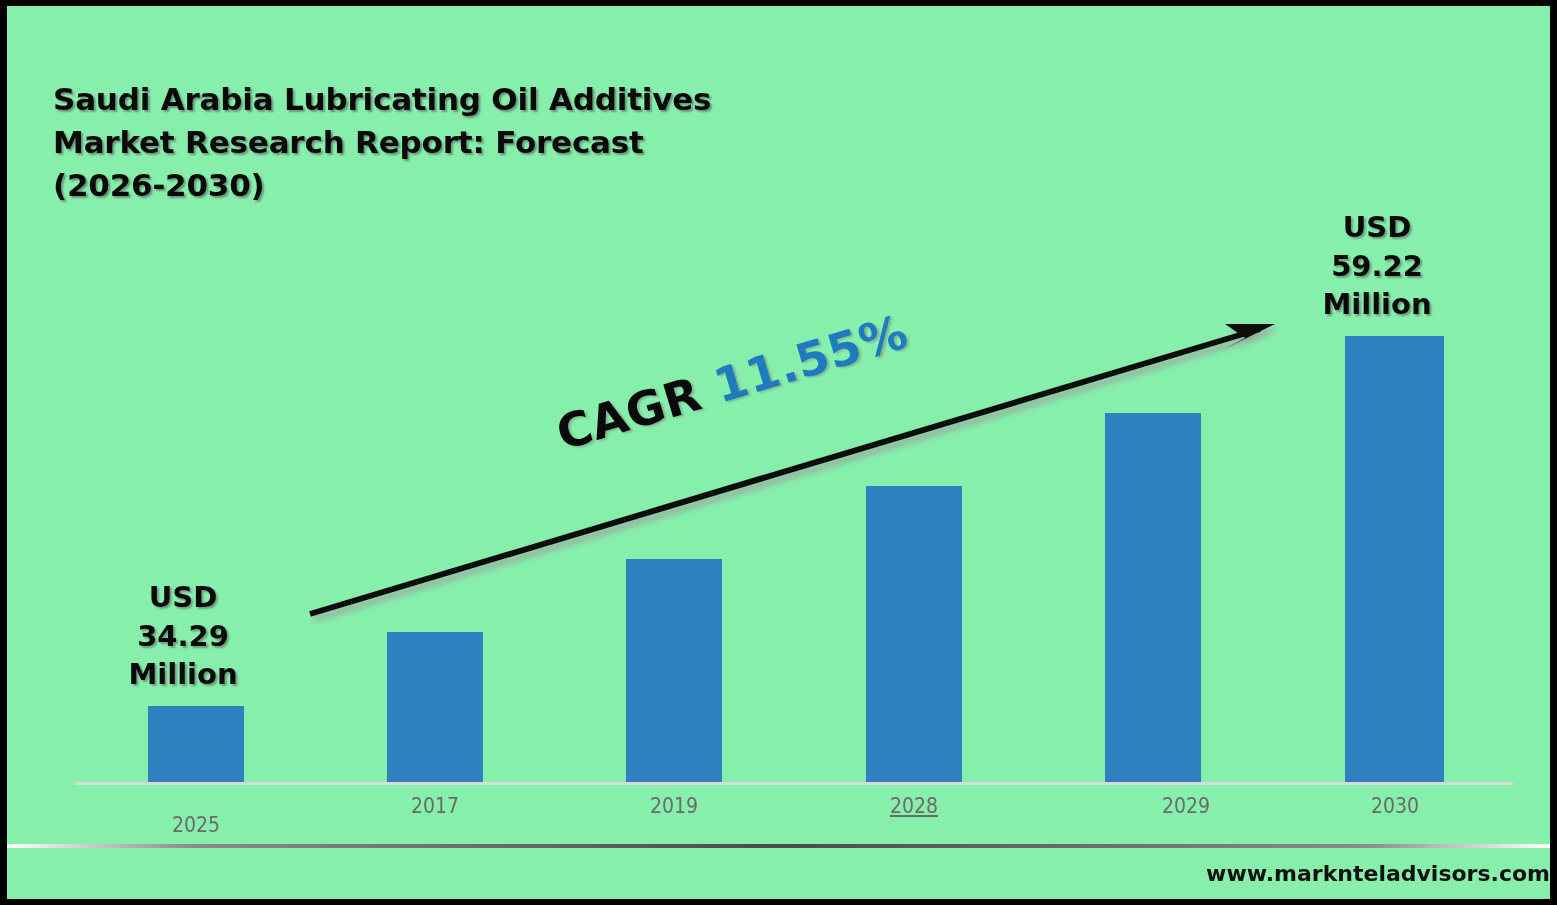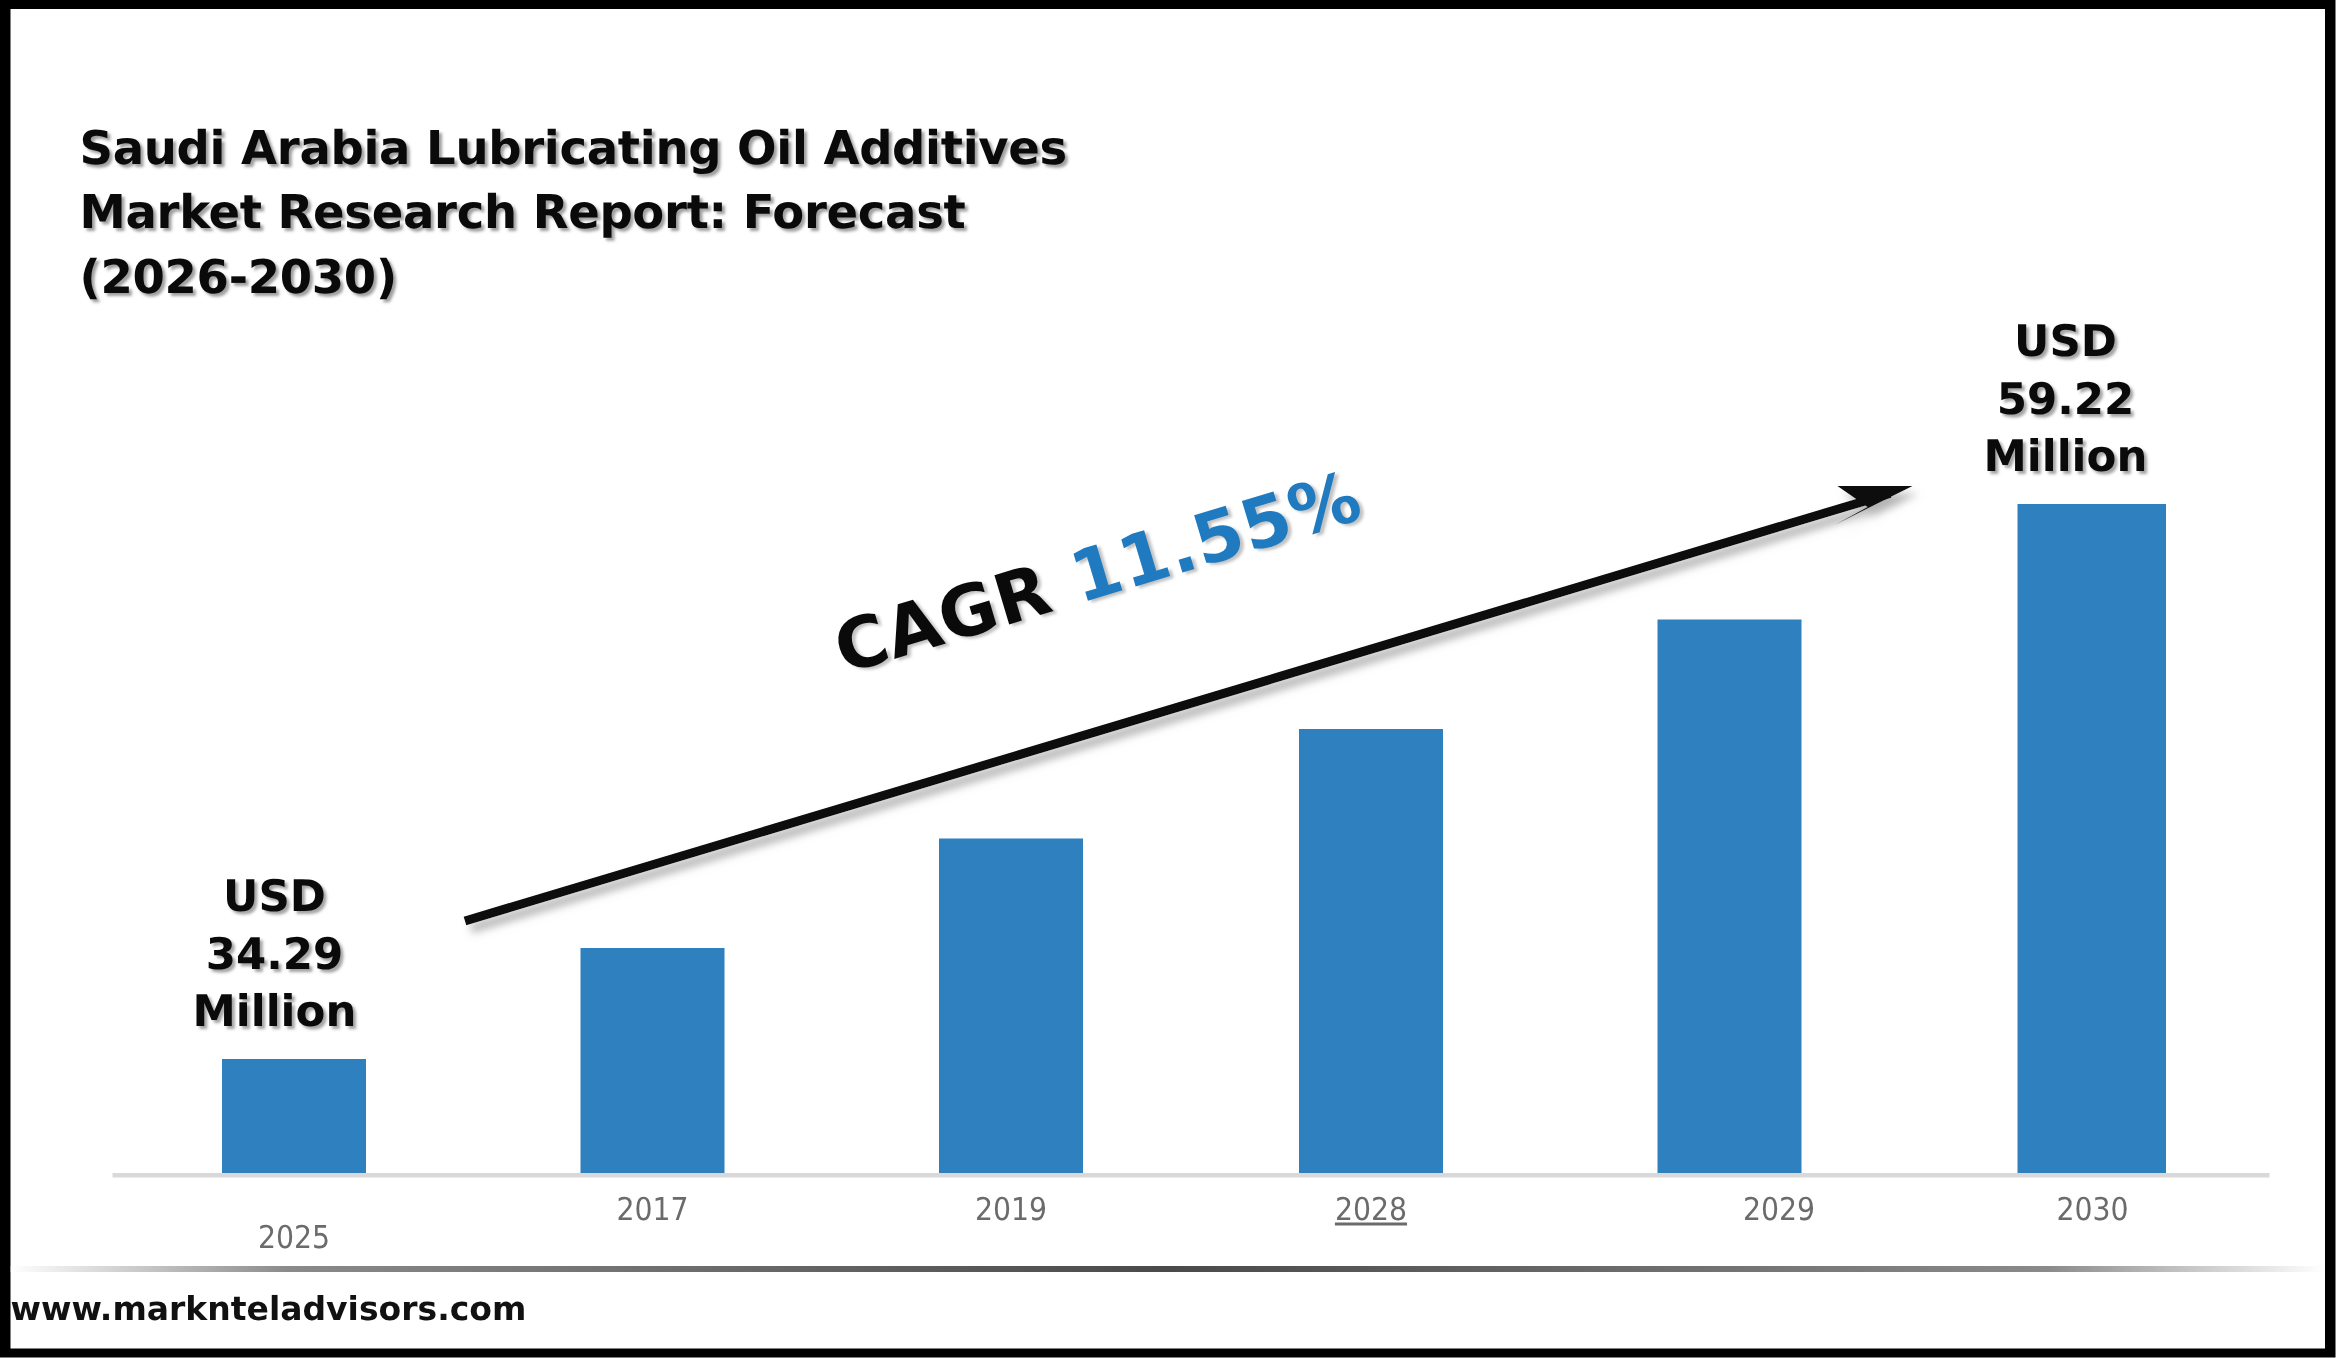--- a/index.html
+++ b/index.html
@@ -6,21 +6,21 @@
   body{
     width:1557px;height:905px;
     background:#000;
     font-family:"DejaVu Sans","Liberation Sans",sans-serif;
     overflow:hidden;
   }
   #frame{
     position:absolute;
     left:7px;top:6px;
     width:1543px;height:893px;
-    background:#ffffff;
+    background:#86efac;
     overflow:hidden;
   }
 
   
   #title{
     position:absolute;
     left:46px;top:72px;
     width:800px;
     font-size:31px;
     font-weight:bold;
@@ -96,21 +96,21 @@
   #footer-rule{
     position:absolute;
     left:0;top:838px;
     width:1543px;height:4px;
     background:linear-gradient(to right,#ffffff 0%,#8a8a8a 12%,#4a4a4a 50%,#8a8a8a 88%,#ffffff 100%);
   }
   #footer-text{
     position:absolute;
     left:0;top:855px;
     width:1543px;
-    text-align:left;
+    text-align:right;
     font-size:22px;
     font-weight:bold;
     color:#111;
     font-family:"DejaVu Sans","Liberation Sans",sans-serif;
   }
 </style>
 </head>
 <body>
 
 <div id="frame">

